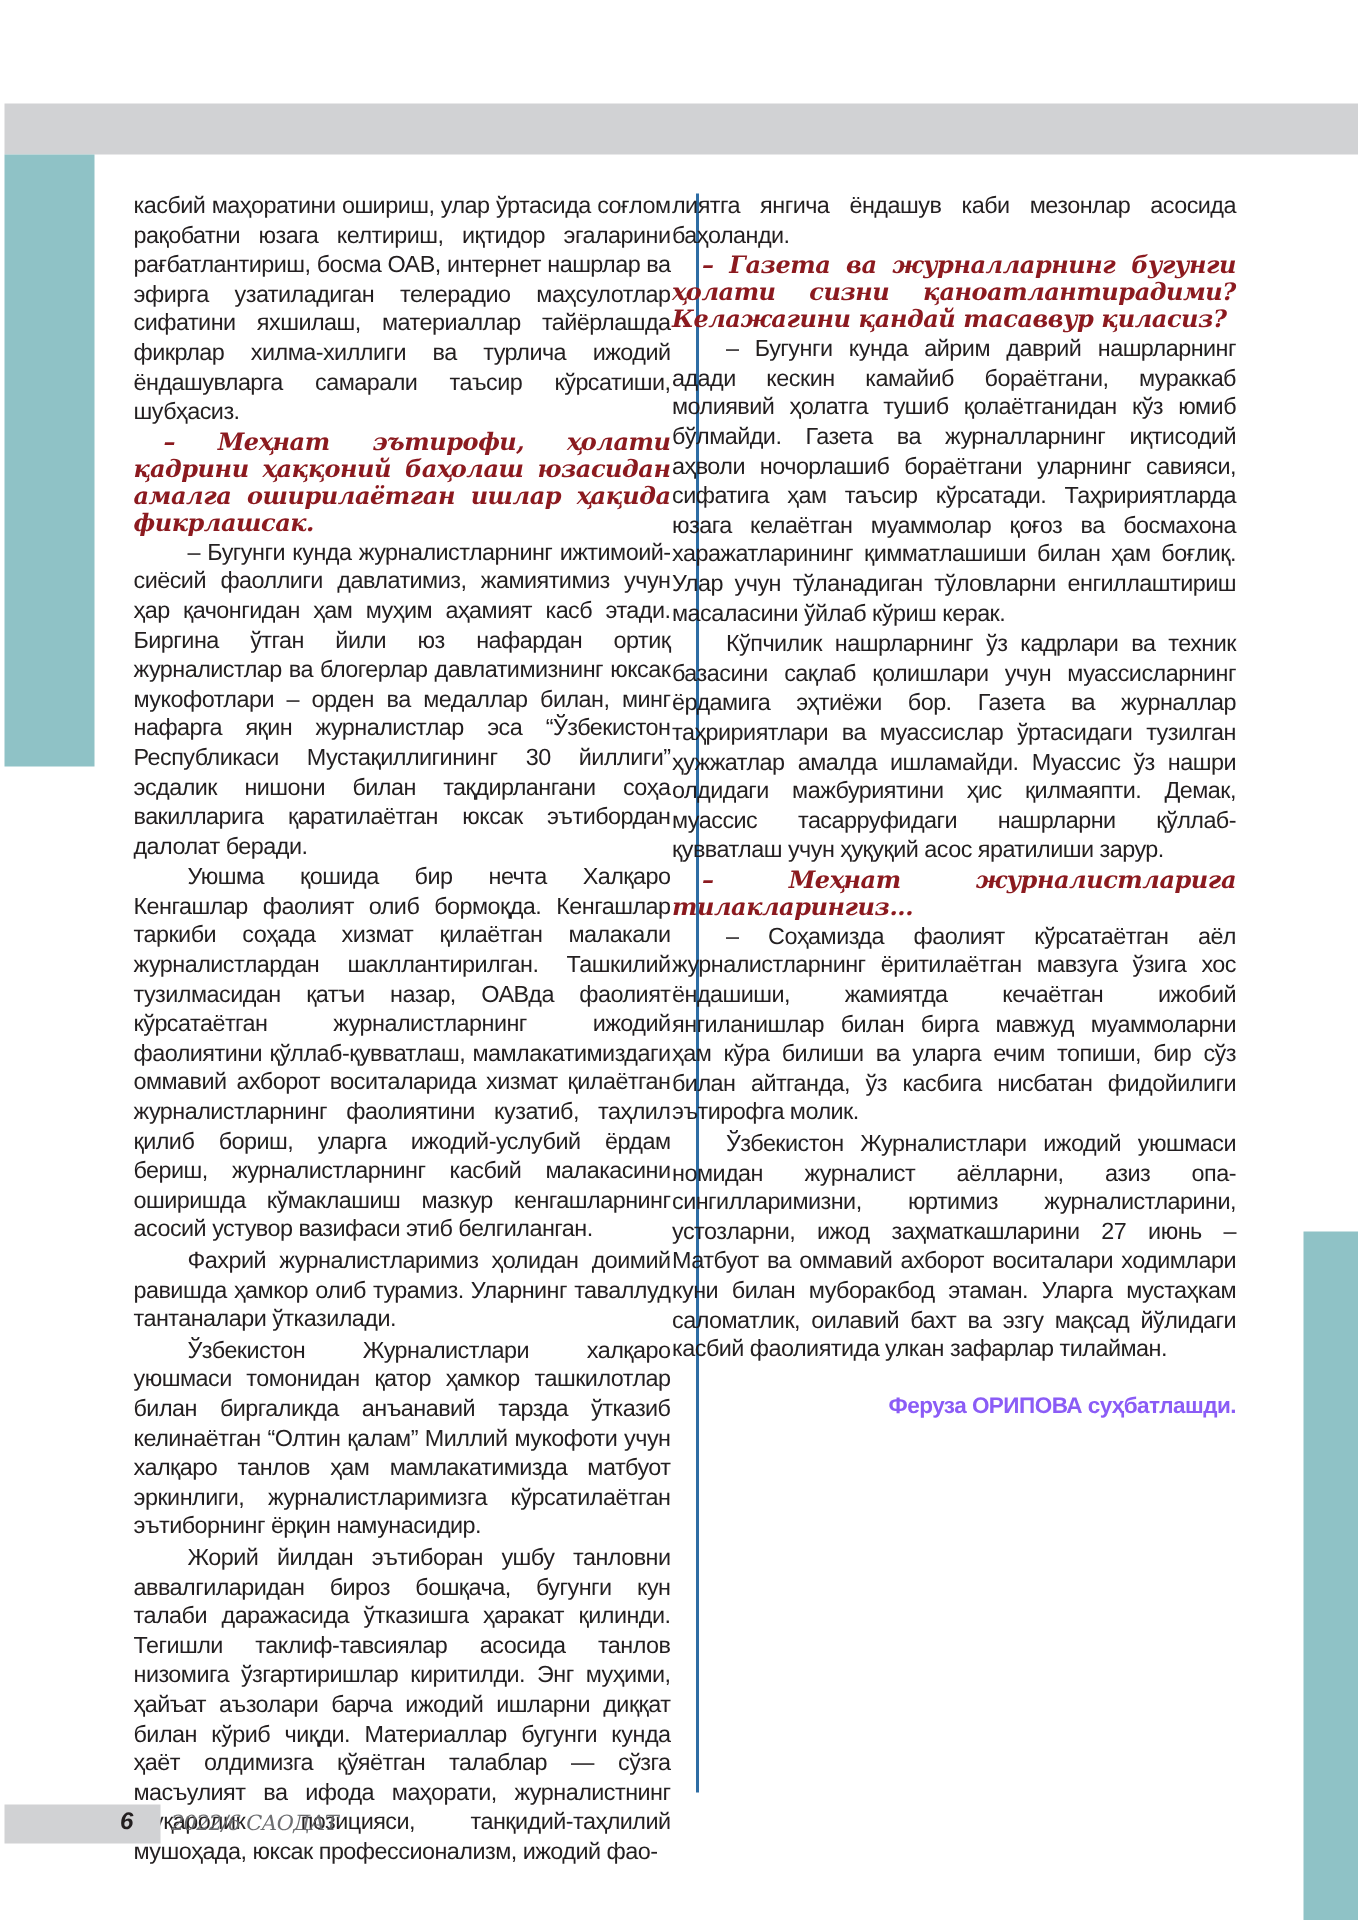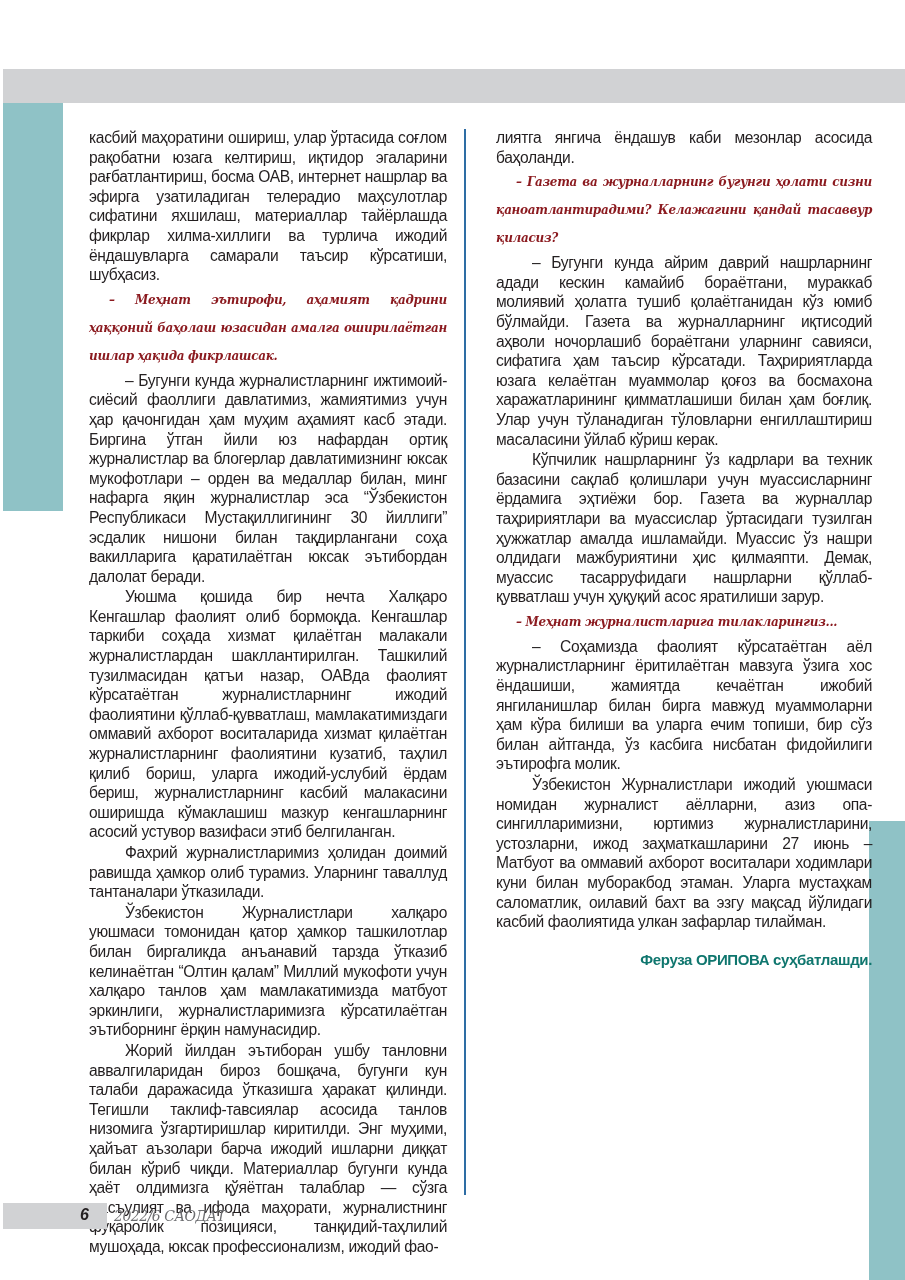--- a/index.html
+++ b/index.html
@@ -5,42 +5,42 @@
     * { margin: 1px; padding: 0; box-sizing: border-box; }
     html, body { width: 905px; height: 1280px; background: #ffffff; overflow: hidden; }
     body { position: relative; font-family: "Liberation Sans", sans-serif; color: #231f20; }
 
     .top-band { position: absolute; left: 0; top: 66px; width: 905px; height: 34px; background: #d1d2d4; }
     .left-bar { position: absolute; left: 0; top: 100px; width: 60px; height: 408px; background: #8fc2c6; }
     .right-bar { position: absolute; left: 866px; top: 818px; width: 39px; height: 462px; background: #8fc2c6; }
 
     .col { position: absolute; top: 124px; font-size: 15.6px; line-height: 19.6px; letter-spacing: -0.35px; }
     .col-left { left: 85px; width: 360px; }
-    .col-right { left: 492px; width: 378px; }
+    .col-right { left: 444px; width: 378px; }
     .divider { position: absolute; left: 461px; top: 126px; width: 2px; height: 1066px; background: #2e6da4; }
 
     .p { text-align: justify; text-align-last: left; }
     .indent { text-indent: 36px; }
-    .q { color: #8b1a1f; font-weight: bold; font-style: italic; font-family: "DejaVu Serif", serif; font-size: 12px; line-height: 28px; letter-spacing: -0.3px; text-indent: 20px; }
-    .signature { color: #0f766e; font-weight: bold; text-align: right; margin-top: 18px; padding-right: 0; font-size: 15px; }
+    .q { color: #8b1a1f; font-weight: bold; font-style: italic; font-family: "DejaVu Serif", serif; font-size: 16px; line-height: 18px; letter-spacing: -0.3px; text-indent: 20px; }
+    .signature { color: #8b5cf6; font-weight: bold; text-align: right; margin-top: 18px; padding-right: 0; font-size: 15px; }
 
     .footer-band { position: absolute; left: 0; top: 1200px; width: 104px; height: 26px; background: #d1d2d4; }
     .page-num { position: absolute; left: 77px; top: 1203px; font-size: 16px; font-weight: bold; font-style: italic; color: #231f20; }
     .issue { position: absolute; left: 111px; top: 1205px; font-family: "DejaVu Serif", serif; font-style: italic; font-size: 14px; color: #6d6e71; letter-spacing: -0.5px; }
   </style>
 </head>
 <body>
 
 <div class="top-band"></div>
 <div class="left-bar"></div>
 <div class="right-bar"></div>
 
 <div class="col col-left">
   <p class="p">касбий маҳоратини ошириш, улар ўртасида соғлом рақобатни юзага келтириш, иқтидор эгаларини рағбатлантириш, босма ОАВ, интернет нашрлар ва эфирга узатиладиган телерадио маҳсулотлар сифатини яхшилаш, материаллар тайёрлашда фикрлар хилма-хиллиги ва турлича ижодий ёндашувларга самарали таъсир кўрсатиши, шубҳасиз.</p>
-  <p class="p q">–   Меҳнат эътирофи, аҳамият қадрини ҳаққоний баҳолаш юзасидан амалга оширилаётган ишлар ҳақида фикрлашсак.</p>
+  <p class="p q">–   Меҳнат эътирофи, ҳолати қадрини ҳаққоний баҳолаш юзасидан амалга оширилаётган ишлар ҳақида фикрлашсак.</p>
   <p class="p indent">– Бугунги кунда журналистларнинг ижтимоий-сиёсий  фаоллиги давлатимиз, жамиятимиз учун ҳар қачонгидан ҳам муҳим аҳамият касб этади. Биргина ўтган йили юз нафардан ортиқ журналистлар ва блогерлар давлатимизнинг юксак мукофотлари  – орден ва медаллар билан, минг нафарга яқин журналистлар эса “Ўзбекистон Республикаси Мустақиллигининг 30 йиллиги” эсдалик нишони билан тақдирлангани соҳа вакилларига қаратилаётган юксак эътибордан далолат беради.</p>
   <p class="p indent">Уюшма қошида бир нечта Халқаро Кенгашлар фаолият олиб бормоқда. Кенгашлар таркиби соҳада хизмат қилаётган малакали журналистлардан шакллантирилган. Ташкилий тузилмасидан қатъи назар, ОАВда фаолият кўрсатаётган журналистларнинг ижодий фаолиятини қўллаб-қувватлаш, мамлакатимиздаги оммавий ахборот воситаларида хизмат қилаётган журналистларнинг фаолиятини кузатиб, таҳлил қилиб бориш, уларга ижодий-услубий ёрдам бериш, журналистларнинг касбий малакасини оширишда кўмаклашиш мазкур кенгашларнинг асосий устувор вазифаси этиб белгиланган.</p>
   <p class="p indent">Фахрий журналистларимиз ҳолидан доимий равишда ҳамкор олиб турамиз. Уларнинг таваллуд тантаналари ўтказилади.</p>
   <p class="p indent">Ўзбекистон Журналистлари халқаро уюшмаси томонидан қатор  ҳамкор  ташкилотлар билан биргаликда анъанавий тарзда ўтказиб келинаётган “Олтин қалам” Миллий мукофоти учун халқаро танлов ҳам мамлакатимизда матбуот эркинлиги, журналистларимизга кўрсатилаётган эътиборнинг ёрқин намунасидир.</p>
   <p class="p indent">Жорий йилдан эътиборан ушбу танловни аввалгиларидан бироз бошқача, бугунги кун талаби даражасида ўтказишга ҳаракат қилинди. Тегишли таклиф-тавсиялар асосида танлов низомига ўзгартиришлар киритилди. Энг муҳими, ҳайъат аъзолари барча ижодий ишларни диққат билан кўриб чиқди. Материаллар бугунги кунда ҳаёт олдимизга  қўяётган талаблар — сўзга масъулият ва ифода маҳорати, журналистнинг фуқаролик позицияси, танқидий-таҳлилий мушоҳада, юксак профессионализм, ижодий фао-</p>
 </div>
 
 <div class="divider"></div>
 
 <div class="col col-right">

